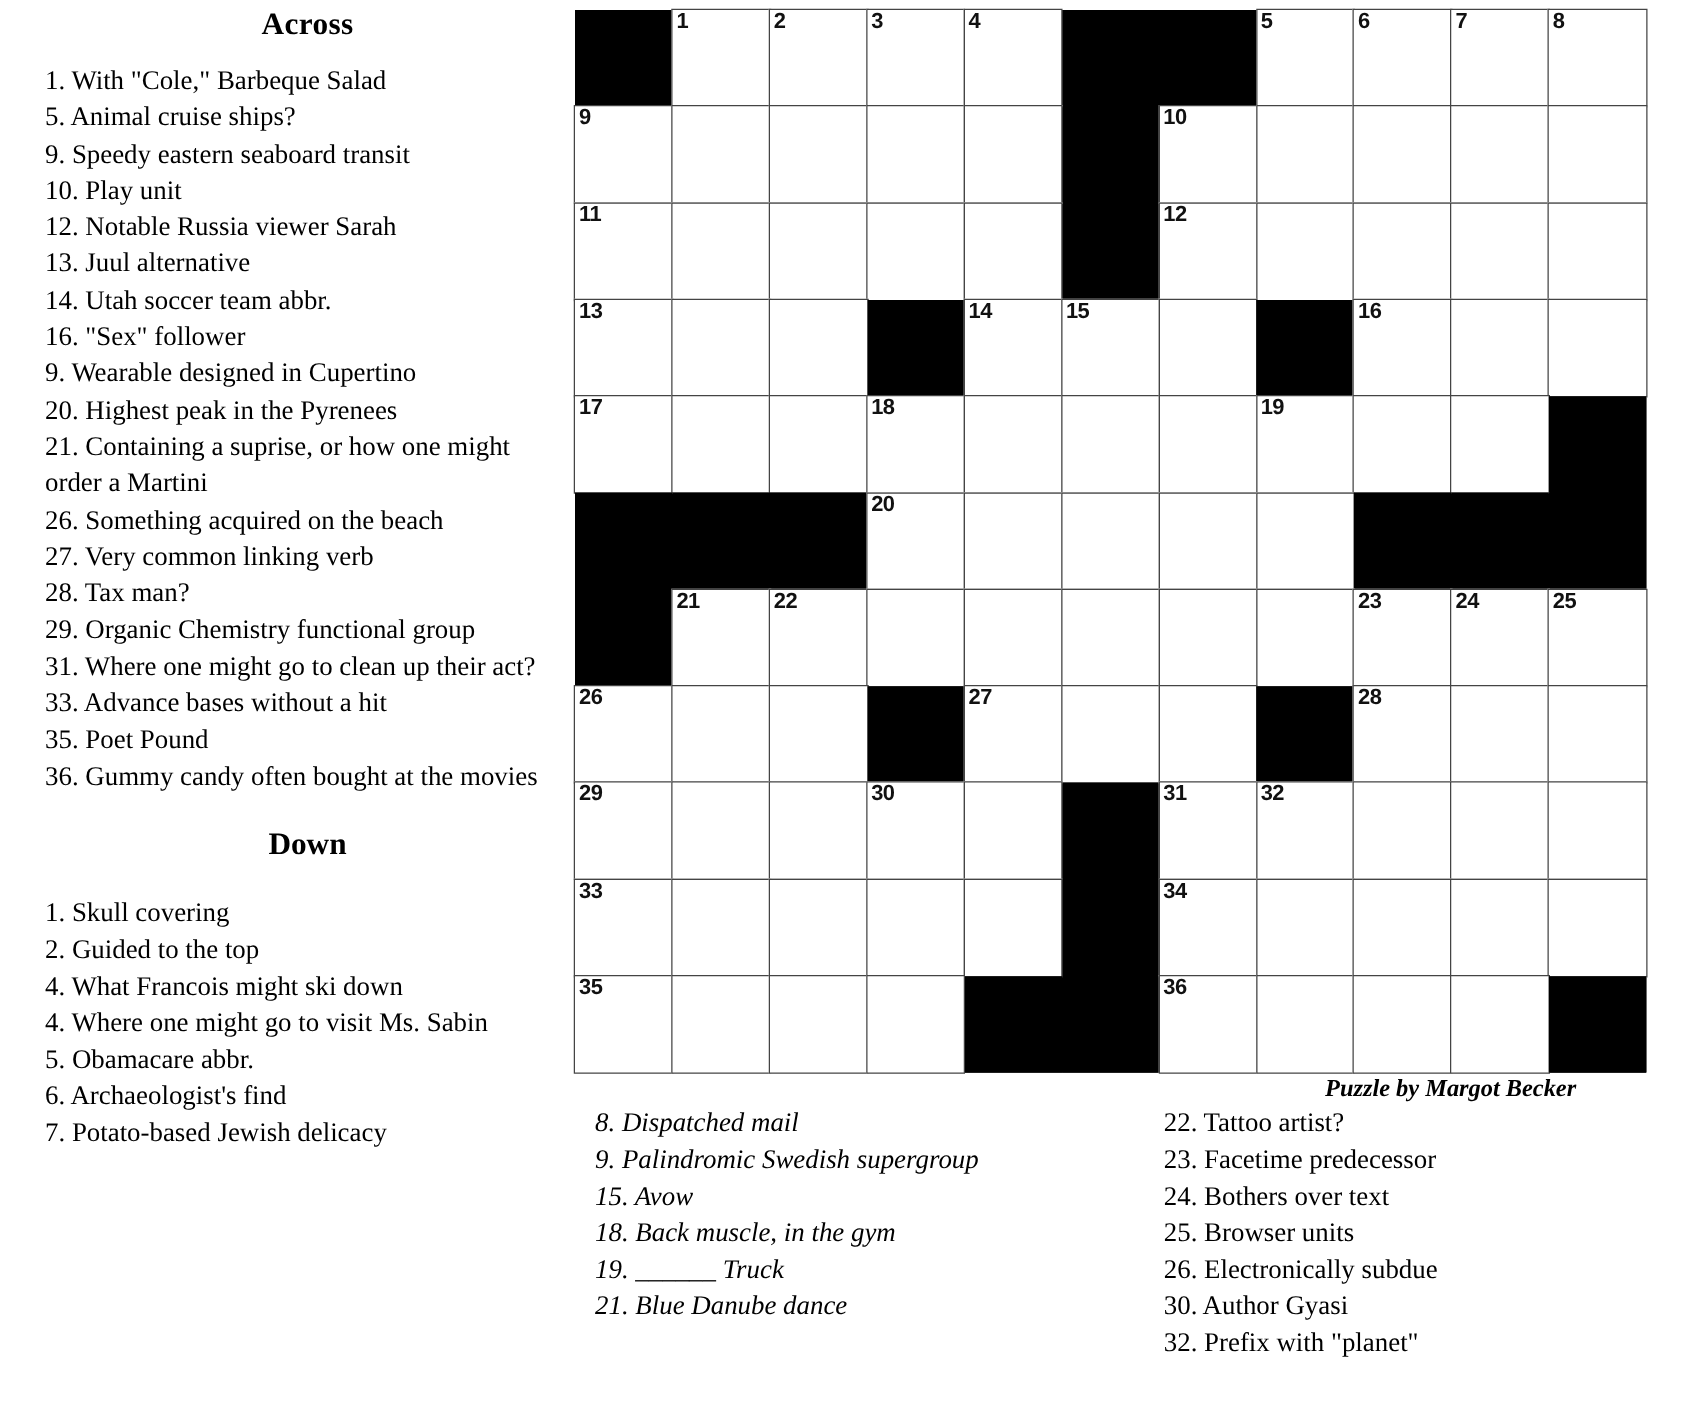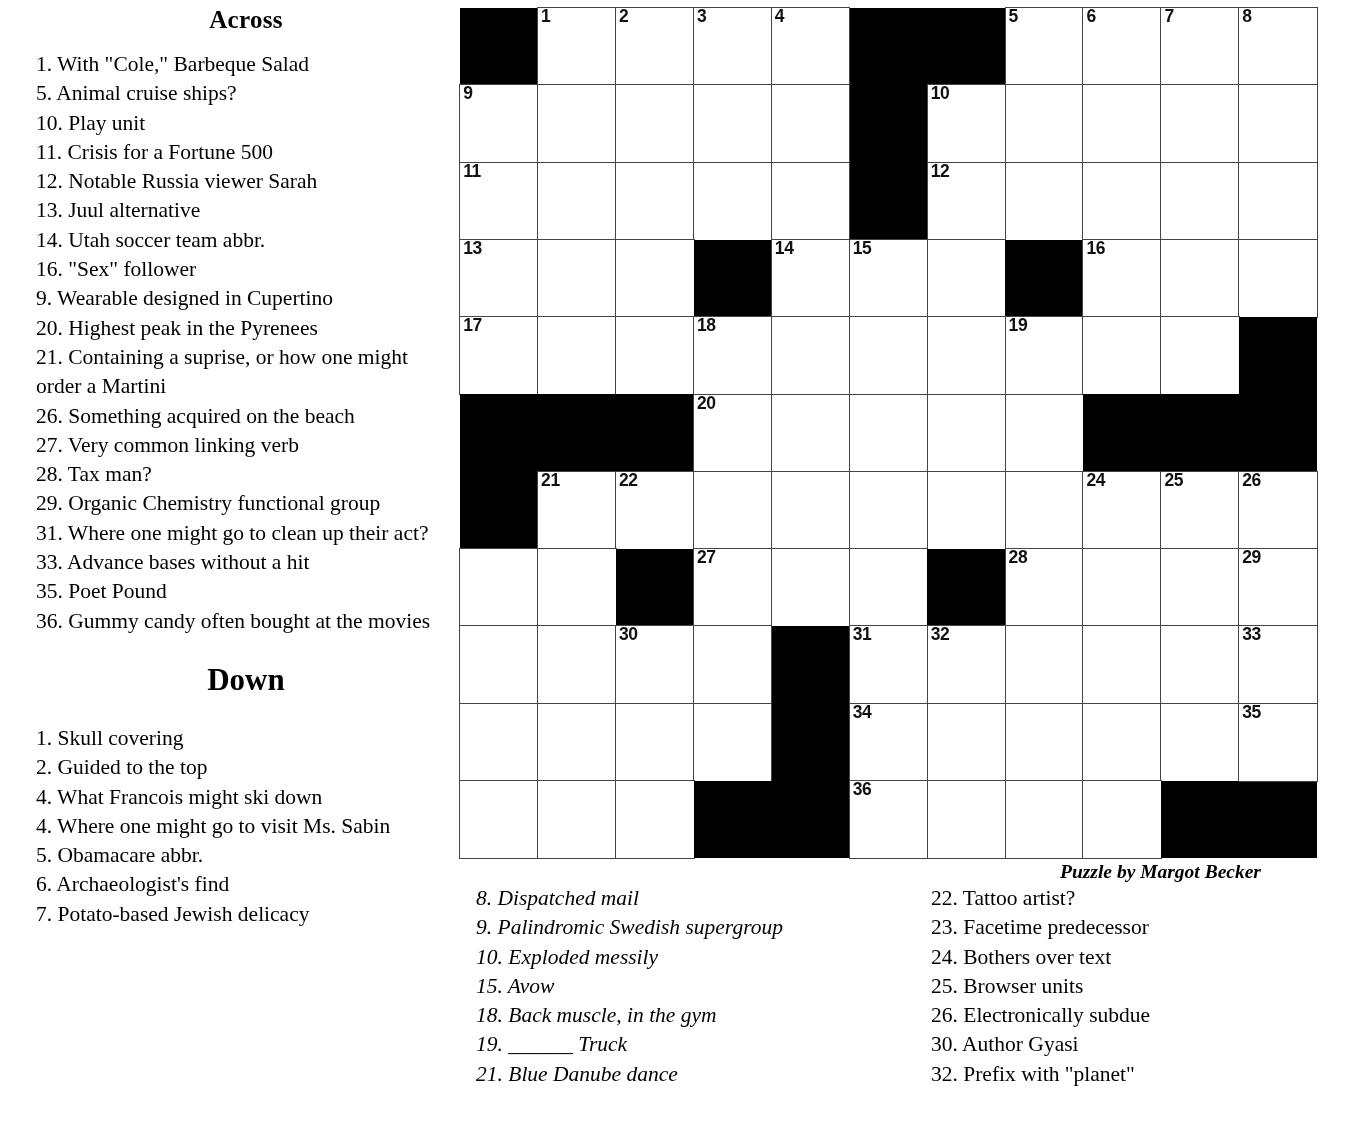--- a/index.html
+++ b/index.html
@@ -43,21 +43,21 @@
     font-size: 21.5px;
     line-height: 29.3px;
     text-indent: 0;
     white-space: normal;
   }
 
   
   .down-heading-left {
     text-align: center;
     font-weight: bold;
-    font-size: 31px;
+    font-size: 25px;
     padding: 26px 0 26px 0;
   }
 
   
   .down-col-2 {
     position: absolute;
     left: 476px;
     top: 884px;
     width: 420px;
     font-style: italic;
@@ -127,22 +127,22 @@
 </head>
 <body>
 
 <div id="page">
 
   <div class="left-col">
     <div class="section-title">Across</div>
     <ul class="clue-list" id="across-list">
         <li class="clue">1. With "Cole," Barbeque Salad</li>
         <li class="clue">5. Animal cruise ships?</li>
+        <li class="clue">9. Speedy eastern seaboard transit</li>
         <li class="clue">10. Play unit</li>
-        <li class="clue">11. Crisis for a Fortune 500</li>
         <li class="clue">12. Notable Russia viewer Sarah</li>
         <li class="clue">13. Juul alternative</li>
         <li class="clue">14. Utah soccer team abbr.</li>
         <li class="clue">16. "Sex" follower</li>
         <li class="clue">9. Wearable designed in Cupertino</li>
         <li class="clue">20. Highest peak in the Pyrenees</li>
         <li class="clue">21. Containing a suprise, or how one might order a Martini</li>
         <li class="clue">26. Something acquired on the beach</li>
         <li class="clue">27. Very common linking verb</li>
         <li class="clue">28. Tax man?</li>
@@ -278,20 +278,23 @@
         </div>
         <div class="cell white">
           <span class="num">22</span>
         </div>
         <div class="cell white"></div>
         <div class="cell white"></div>
         <div class="cell white"></div>
         <div class="cell white"></div>
         <div class="cell white"></div>
         <div class="cell white">
+          <span class="num">23</span>
+        </div>
+        <div class="cell white">
           <span class="num">24</span>
         </div>
         <div class="cell white">
           <span class="num">25</span>
         </div>
         <div class="cell white">
           <span class="num">26</span>
         </div>
         <div class="cell white"></div>
         <div class="cell white"></div>
@@ -358,21 +361,20 @@
         <div class="cell"></div>
       </div>
   </div>
 
   <div id="byline">Puzzle by Margot Becker</div>
 
   <div class="down-col-2">
     <ul class="clue-list" id="down-list-2">
         <li class="clue">8. Dispatched mail</li>
         <li class="clue">9. Palindromic Swedish supergroup</li>
-        <li class="clue">10. Exploded messily</li>
         <li class="clue">15. Avow</li>
         <li class="clue">18. Back muscle, in the gym</li>
         <li class="clue">19. ______ Truck</li>
         <li class="clue">21. Blue Danube dance</li>
       </ul>
   </div>
 
   <div class="down-col-3">
     <ul class="clue-list" id="down-list-3">
         <li class="clue">22. Tattoo artist?</li>

